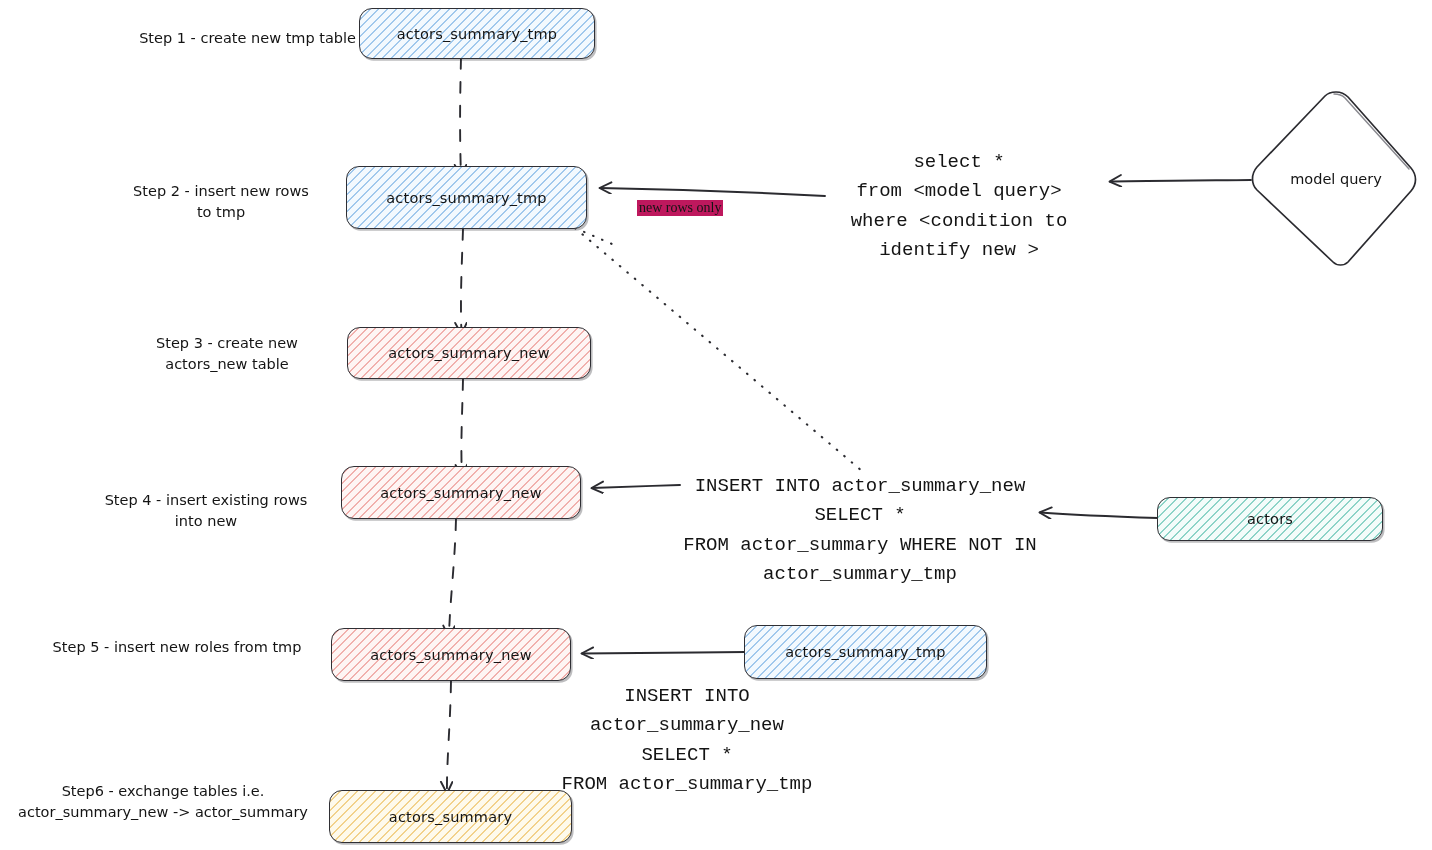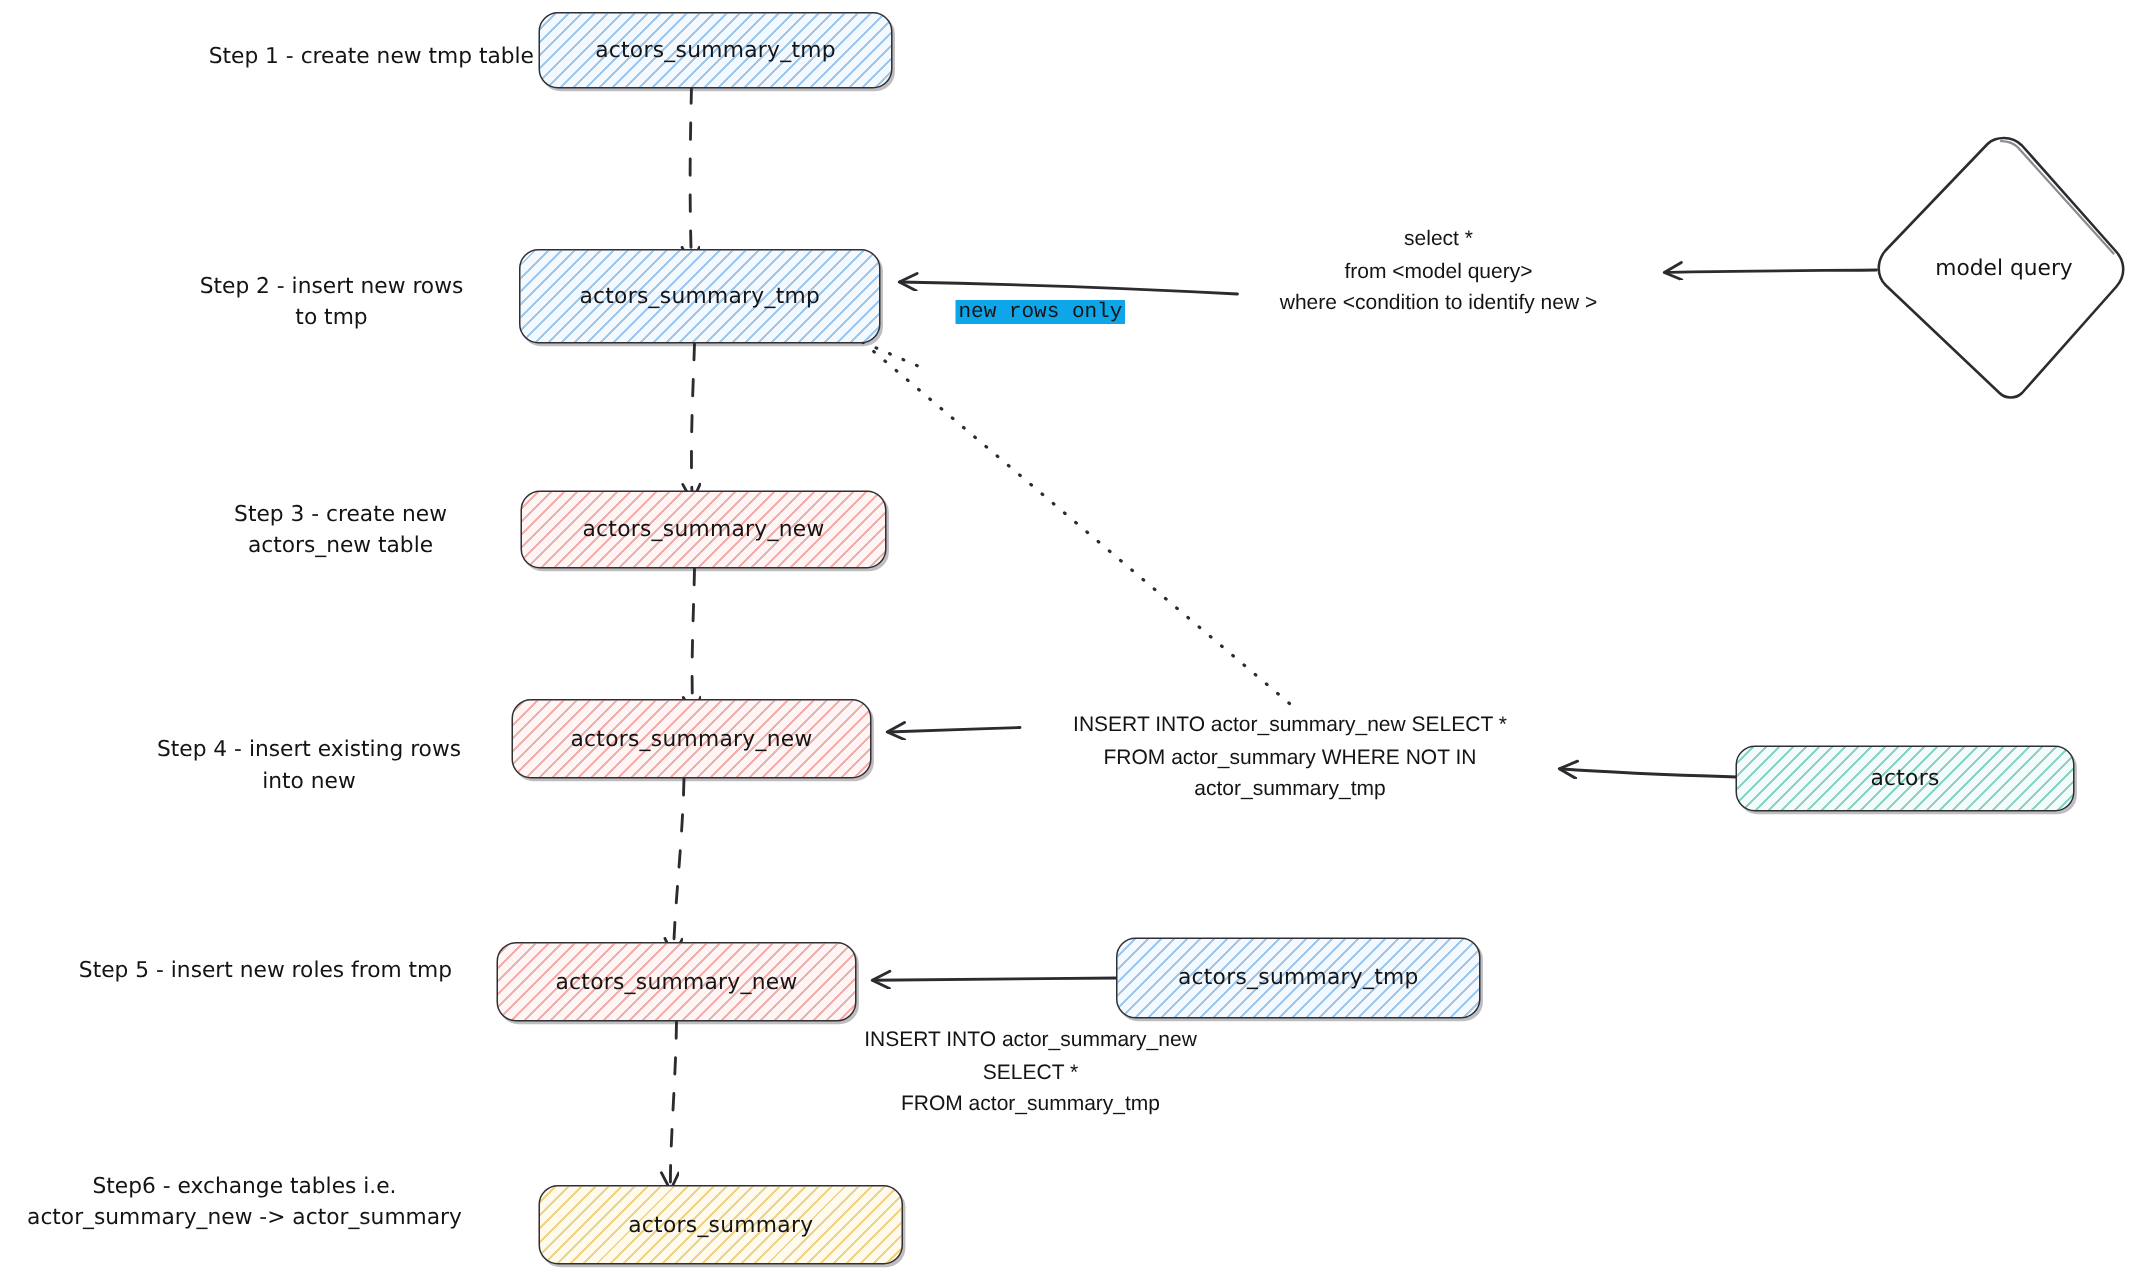--- a/index.html
+++ b/index.html
@@ -79,21 +79,20 @@
       rgba(255,255,255,0) 6.2px);
   }
   .hatch-yellow {
     background-color: #fefaec;
     background-image: repeating-linear-gradient(
       -45deg,
       rgba(232,176,60,0.55) 0px,
       rgba(232,176,60,0.55) 1.4px,
       rgba(255,255,255,0) 1.4px,
       rgba(255,255,255,0) 6.2px);
-    margin-left: 30px;
   }
   .diamond-node {
     position: absolute;
     display: flex;
     align-items: center;
     justify-content: center;
     font-size: 14.5px;
     z-index: 3;
     color: #141414;
   }
@@ -103,35 +102,35 @@
     font-size: 14.5px;
     line-height: 1.45;
     color: #141414;
     text-align: center;
     white-space: pre-line;
     z-index: 2;
   }
   .caption.right { text-align: right; }
   .sql {
     position: absolute;
-    font-family: Liberation Sans, sans-serif;
-    font-size: 14px;
+    font-family: Liberation Mono, monospace;
+    font-size: 19px;
     line-height: 1.55;
     color: #141414;
     text-align: center;
     white-space: pre-line;
     z-index: 2;
   }
   .edge-label {
     position: absolute;
-    font-family: Liberation Mono, monospace;
+    font-family: Liberation Serif, serif;
     font-size: 14px;
     color: #141414;
     z-index: 4;
-    background: #0ea5e9;
+    background: #be185d;
     padding: 0 2px;
   }
 </style>
 </head>
 <body>
 
 <div id="canvas">
 
   <svg id="layer" viewBox="0 0 1432 850" xmlns="http://www.w3.org/2000/svg">
     <defs>

